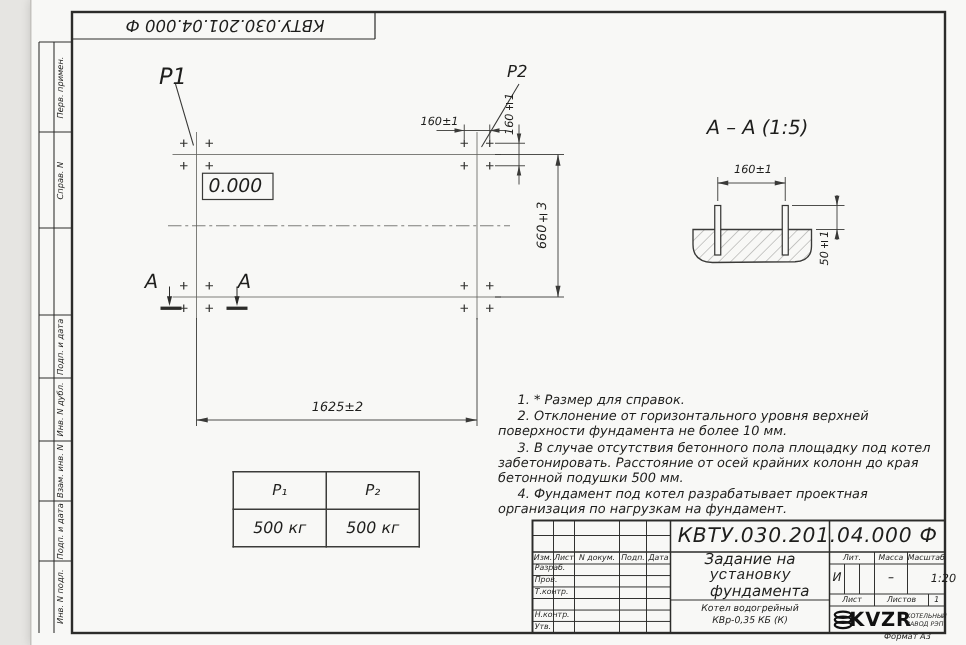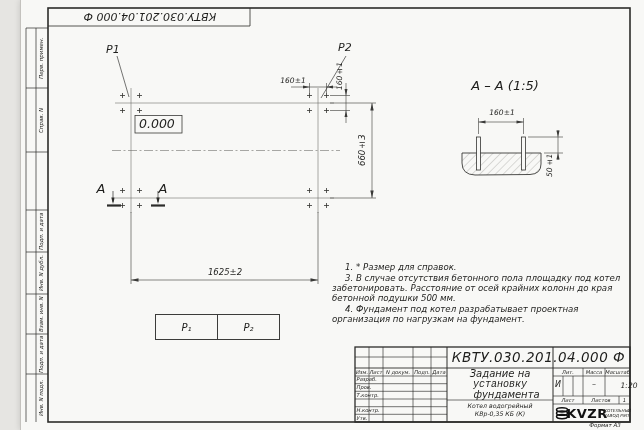--- a/index.html
+++ b/index.html
@@ -119,46 +119,51 @@
   <div class="t c flip" style="left:52px;top:9px;width:196px;height:16px;font-size:11px;">КВТУ.030.201.04.000 Ф</div>
 
   <div class="t v" style="left:36px;top:28px;width:12px;height:60px;font-size:5.5px;">Перв. примен.</div>
   <div class="t v" style="left:36px;top:88px;width:12px;height:64px;font-size:5.5px;">Справ. N</div>
   <div class="t v" style="left:36px;top:210px;width:12px;height:42px;font-size:5.5px;">Подп. и дата</div>
   <div class="t v" style="left:36px;top:252px;width:12px;height:42px;font-size:5.5px;">Инв. N дубл.</div>
   <div class="t v" style="left:36px;top:294px;width:12px;height:40px;font-size:5.5px;">Взам. инв. N</div>
   <div class="t v" style="left:36px;top:334px;width:12px;height:40px;font-size:5.5px;">Подп. и дата</div>
   <div class="t v" style="left:36px;top:374px;width:12px;height:48px;font-size:5.5px;">Инв. N подл.</div>
 
-  <div class="t" style="left:106px;top:44px;font-size:11px;">P1</div>
+  <div class="t" style="left:106px;top:44px;font-size:15px;">P1</div>
   <div class="t" style="left:338px;top:42px;font-size:11px;">P2</div>
   <div class="t" style="left:139px;top:118px;font-size:12.5px;">0.000</div>
   <div class="t c" style="left:185px;top:268px;width:80px;font-size:8.5px;">1625±2</div>
   <div class="t v" style="left:357px;top:127px;width:11px;height:46px;font-size:8.5px;">660±3</div>
   <div class="t c" style="left:279px;top:77px;width:28px;font-size:7.5px;">160±1</div>
   <div class="t v" style="left:335px;top:62px;width:10px;height:28px;font-size:7.5px;">160±1</div>
   <div class="t c" style="left:94px;top:182px;width:14px;font-size:13px;">А</div>
   <div class="t c" style="left:156px;top:182px;width:14px;font-size:13px;">А</div>
 
   <div class="t c" style="left:455px;top:79px;width:100px;font-size:13px;">А – А (1:5)</div>
   <div class="t c" style="left:486px;top:109px;width:32px;font-size:7.5px;">160±1</div>
   <div class="t v" style="left:545px;top:153px;width:10px;height:24px;font-size:7.5px;">50±1</div>
 
   <div class="notes">
     <p class="note">1. * Размер для справок.</p>
+    <p class="note">2. Отклонение от горизонтального уровня верхней поверхности фундамента не более 10 мм.</p>
     <p class="note">3. В случае отсутствия бетонного пола площадку под котел забетонировать. Расстояние от осей крайних колонн до края бетонной подушки 500 мм.</p>
     <p class="note">4. Фундамент под котел разрабатывает проектная организация по нагрузкам на фундамент.</p>
   </div>
 
   <table class="loads">
     <tbody>
         <tr>
       <td class="hdr">P₁</td>
       <td class="hdr">P₂</td>
     </tr>
+    <tr>
+      <td class="val">500 кг</td>
+      <td class="val">500 кг</td>
+    </tr>
   </tbody>
     </table>
 
   <div class="t c" style="left:447px;top:349px;width:183px;height:18px;font-size:13.5px;letter-spacing:.5px;">КВТУ.030.201.04.000 Ф</div>
   <div class="t c" style="left:449px;top:369px;width:102px;height:10px;font-size:10px;">Задание на</div>
   <div class="t c" style="left:449px;top:379.5px;width:102px;height:10px;font-size:10px;font-family:Liberation Mono, monospace;">установку</div>
   <div class="t c" style="left:449px;top:390px;width:115px;height:10px;font-size:10px;">фундамента</div>
   <div class="t c" style="left:449px;top:403px;width:102px;height:7px;font-size:6.2px;">Котел водогрейный</div>
   <div class="t c" style="left:449px;top:410.5px;width:102px;height:7px;font-size:6.2px;">КВр-0,35 КБ (К)</div>
 

